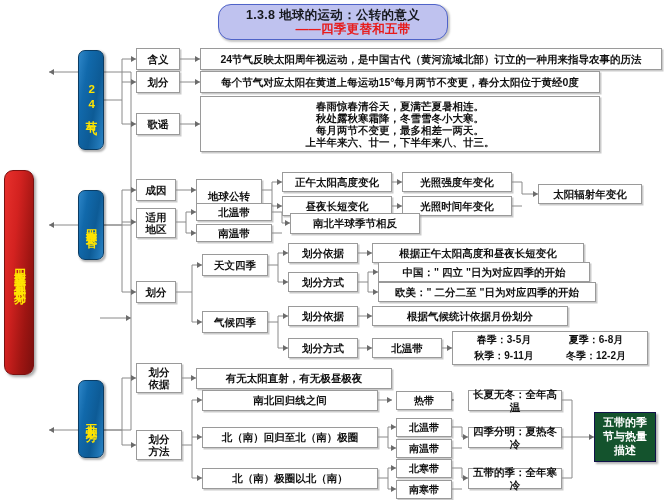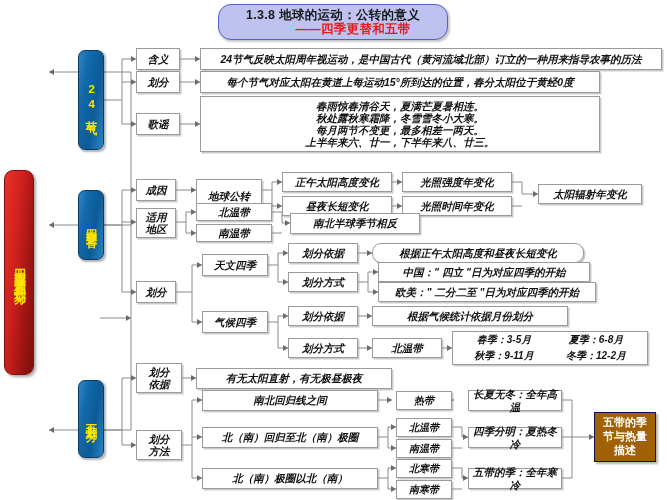--- a/index.html
+++ b/index.html
@@ -13,21 +13,20 @@
     position:absolute;box-sizing:border-box;
     display:flex;align-items:center;justify-content:center;
     text-align:center;line-height:1.15;
   }
   
   .box{
     background:#ffffff;border:1px solid #9a9a9a;
     box-shadow:1.5px 1.5px 0 rgba(140,140,140,.45);
     color:#111;font-size:10.5px;font-weight:700;
     padding:1px 3px;
-    font-style:italic;
   }
   .box.small{font-size:10px;}
   .box.lines{flex-direction:column;justify-content:center;}
   .box.lines > span{display:block;white-space:nowrap;}
   .box.tworow{
     display:grid;grid-template-columns:1fr 1fr;align-items:center;
     justify-items:center;padding:1px 5px;row-gap:2px;font-size:10px;
   }
 
   
@@ -46,21 +45,21 @@
     border-radius:9px;border:1.2px solid #7a1111;
     background:linear-gradient(95deg,#e8302c 0%,#d32220 35%,#9e1512 72%,#7c100e 100%);
     color:#ffe400;font-weight:700;font-size:12px;
     writing-mode:vertical-rl;text-orientation:upright;letter-spacing:3px;
     box-shadow:2px 2px 3px rgba(0,0,0,.35);
     display:flex;align-items:center;justify-content:center;
   }
   
   .navy{
     border:1px solid #11124a;
-    background:#a16207;
+    background:#14532d;
     color:#ffffff;font-weight:700;font-size:11px;line-height:1.25;
     box-shadow:1.5px 1.5px 2px rgba(0,0,0,.3);
     flex-direction:column;
   }
   .navy span{display:block;white-space:nowrap;}
   
   .title{
     border-radius:13px;border:1.3px solid #4f63c8;
     background:#bfc2ef;
     box-shadow:1.5px 1.5px 2px rgba(0,0,0,.22);
@@ -207,21 +206,21 @@
 
   <div class="node chip" style="left:78px;top:50px;width:26px;height:100px;">24节气</div>
   <div class="node chip" style="left:78px;top:190px;width:26px;height:70px;">四季更替</div>
   <div class="node chip" style="left:78px;top:380px;width:26px;height:78px;">五带划分</div>
 
   <div class="node box" style="left:136px;top:48px;width:44px;height:22px;">含义</div>
   <div class="node box" style="left:136px;top:71px;width:44px;height:22px;">划分</div>
   <div class="node box" style="left:136px;top:113px;width:44px;height:22px;">歌谣</div>
 
   <div class="node box" style="left:200px;top:48px;width:462px;height:22px;">24节气反映太阳周年视运动，是中国古代（黄河流域北部）订立的一种用来指导农事的历法</div>
-  <div class="node box" style="left:200px;top:71px;width:400px;height:22px;">每个节气对应太阳在黄道上每运动15°所到达的位置，春分太阳位于黄经0度</div>
+  <div class="node box" style="left:200px;top:71px;width:400px;height:22px;">每个节气对应太阳在黄道上每运动15°每月两节不变更，春分太阳位于黄经0度</div>
 
   <div class="node box lines" style="left:200px;top:96px;width:400px;height:56px;">
     <span>春雨惊春清谷天，夏满芒夏暑相连。</span>
     <span>秋处露秋寒霜降，冬雪雪冬小大寒。</span>
     <span>每月两节不变更，最多相差一两天。</span>
     <span>上半年来六、廿一，下半年来八、廿三。</span>
   </div>
 
   <div class="node box" style="left:136px;top:179px;width:40px;height:22px;">成因</div>
   <div class="node box" style="left:196px;top:179px;width:66px;height:34px;">地球公转</div>
@@ -237,21 +236,21 @@
   </div>
   <div class="node box" style="left:196px;top:203px;width:76px;height:18px;">北温带</div>
   <div class="node box" style="left:196px;top:224px;width:76px;height:18px;">南温带</div>
   <div class="node box" style="left:290px;top:213px;width:130px;height:21px;">南北半球季节相反</div>
 
   <div class="node box" style="left:136px;top:281px;width:40px;height:22px;">划分</div>
 
   <div class="node box" style="left:202px;top:254px;width:66px;height:22px;">天文四季</div>
   <div class="node box" style="left:288px;top:243px;width:70px;height:20px;">划分依据</div>
   <div class="node box" style="left:288px;top:272px;width:70px;height:20px;">划分方式</div>
-  <div class="node box" style="left:372px;top:243px;width:212px;height:20px;border-radius:9px;">根据正午太阳高度和昼夜长短变化</div>
+  <div class="node box" style="left:372px;top:243px;width:212px;height:20px;">根据正午太阳高度和昼夜长短变化</div>
   <div class="node box" style="left:378px;top:262px;width:212px;height:20px;">中国：" 四立 "日为对应四季的开始</div>
   <div class="node box" style="left:378px;top:282px;width:218px;height:20px;">欧美：" 二分二至 "日为对应四季的开始</div>
 
   <div class="node box" style="left:202px;top:311px;width:66px;height:22px;">气候四季</div>
   <div class="node box" style="left:288px;top:306px;width:70px;height:20px;">划分依据</div>
   <div class="node box" style="left:288px;top:338px;width:70px;height:20px;">划分方式</div>
   <div class="node box" style="left:372px;top:306px;width:196px;height:20px;">根据气候统计依据月份划分</div>
   <div class="node box" style="left:372px;top:338px;width:70px;height:20px;">北温带</div>
   <div class="node box tworow" style="left:452px;top:331px;width:196px;height:34px;">
     <span>春季：3-5月</span>

